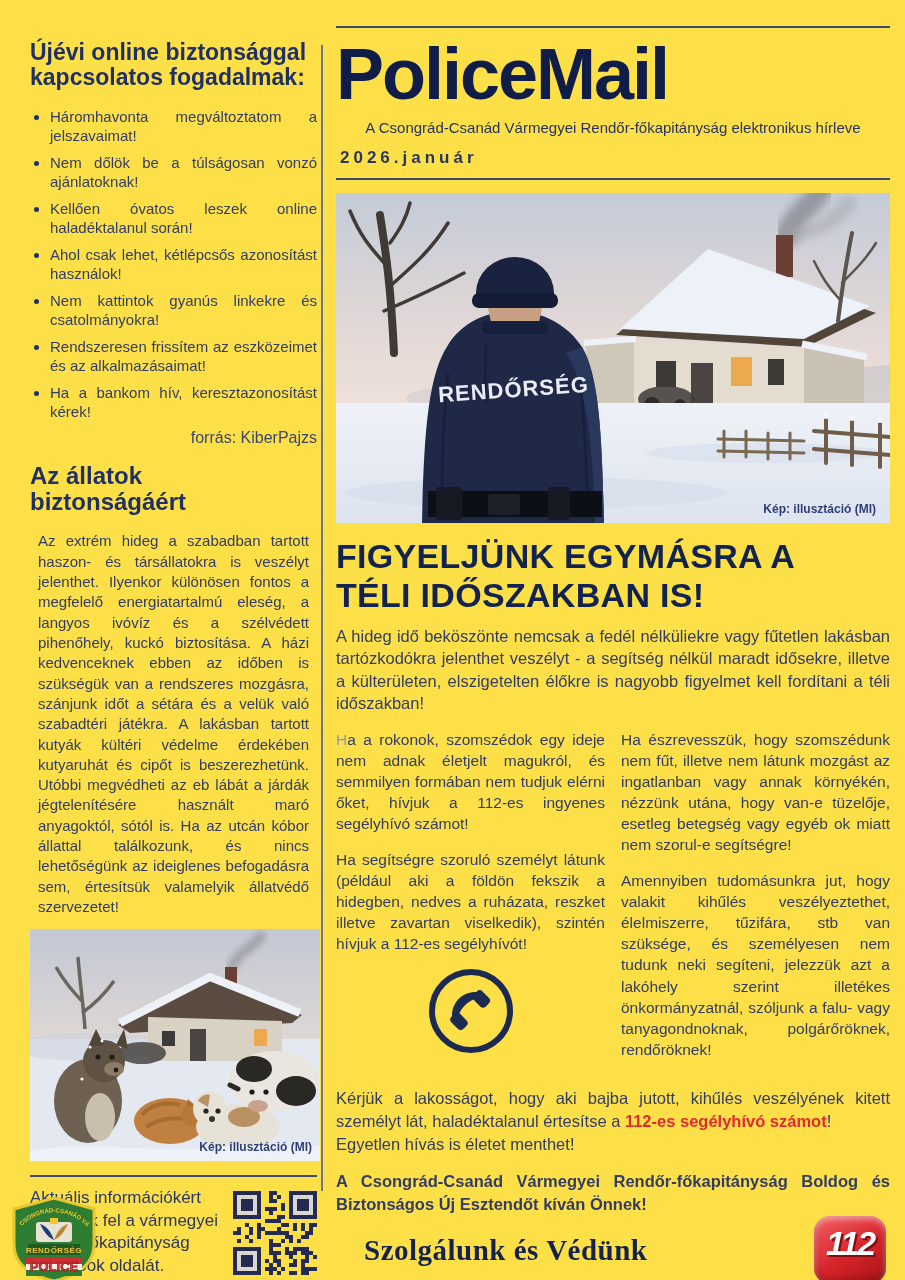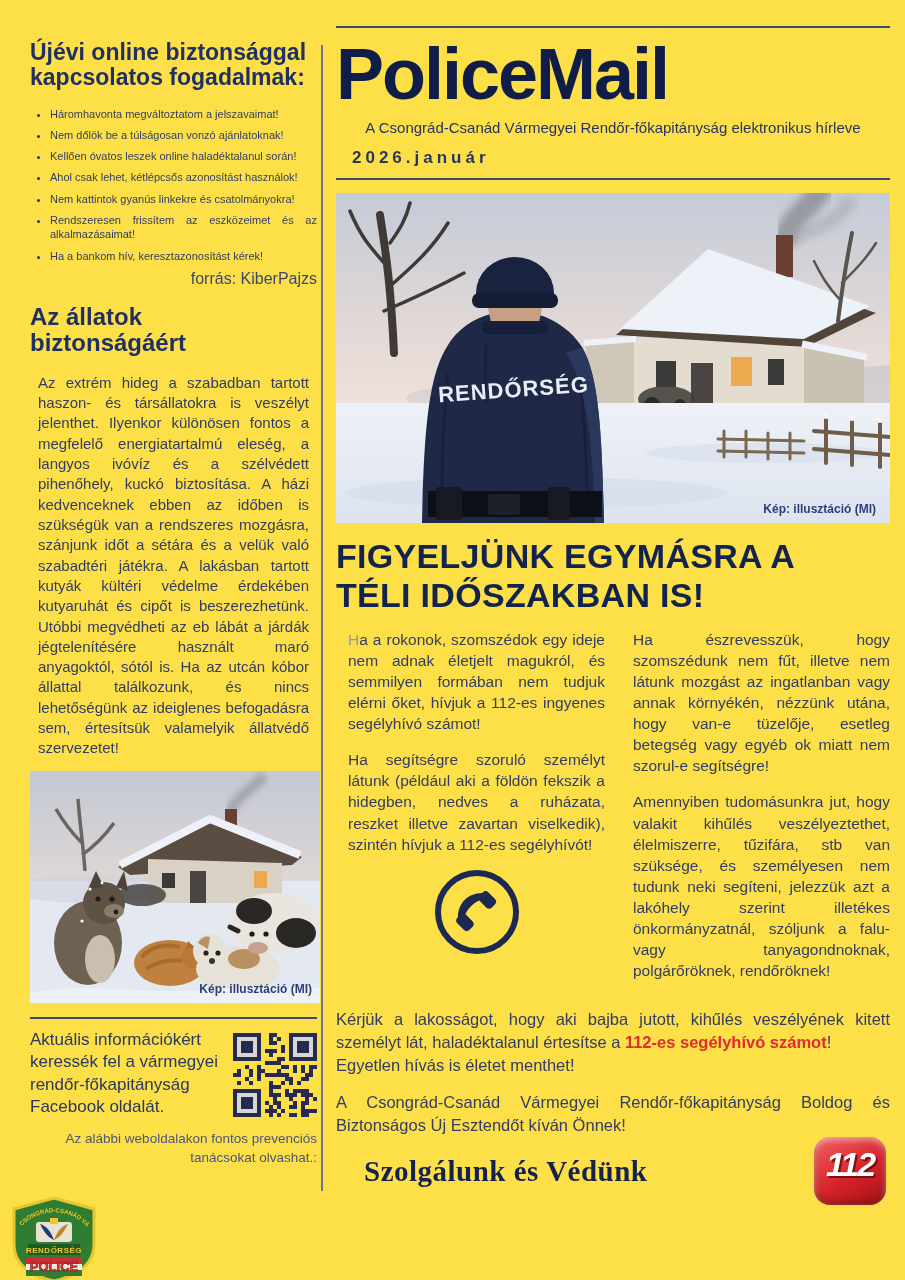--- a/index.html
+++ b/index.html
@@ -5,50 +5,50 @@
   html,body{margin:0;padding:0;}
   .page{position:relative;width:905px;height:1280px;background:#fde047;overflow:hidden;
         font-family:"Liberation Sans",sans-serif;color:#323c66;}
   .rule{border:none;border-top:2px solid #3d4970;margin:0;}
   .vdivider{position:absolute;left:321px;top:45px;width:1.5px;height:1146px;background:#70758e;}
 
   
   .leftcol{position:absolute;left:30px;top:40px;width:287px;}
   .h-res{font-size:23px;line-height:1.1;font-weight:bold;color:#203064;white-space:pre-line;margin:0;}
   .res-list{margin:16px 0 4px 0;padding-left:20px;}
-  .res-list li{font-size:11px;line-height:1.3;text-align:justify;margin-bottom:7px;}
+  .res-list li{font-size:15px;line-height:1.3;text-align:justify;margin-bottom:7px;}
   .res-list li::marker{color:#203064;}
   .source{text-align:right;font-size:16px;color:#3c466f;margin:4px 0 16px;}
   .h-animals{font-size:24px;line-height:1.1;font-weight:bold;color:#203064;white-space:pre-line;margin:0 0 16px;}
   .animals-body{font-size:15px;line-height:1.355;text-align:justify;margin:8px;}
   .photo-s{position:relative;width:290px;height:232px;margin-top:12px;}
   .leftrule{margin:14px 0 10px;}
   .fb-row{display:flex;gap:10px;align-items:flex-start;}
   .fb-text{font-size:17px;line-height:1.32;color:#2b3765;flex:1;}
   .qr{width:84px;height:84px;flex:none;margin-top:4px;}
   .prev-note{font-size:13.5px;color:#4b547c;text-align:right;line-height:1.35;margin:12px 0 0;}
 
   
   .main{position:absolute;left:336px;top:26px;width:554px;}
   .title{font-size:72px;font-weight:bold;color:#101d49;letter-spacing:-2px;line-height:1.02;margin:10px 0 8px;}
   .subtitle{text-align:center;font-size:15px;color:#273263;margin:0 0 12px;}
-  .date{font-size:17px;letter-spacing:4px;color:#2a3560;margin:0 16px 10px;font-weight:bold;}
+  .date{font-size:17px;letter-spacing:4px;color:#2a3560;margin:0 4px 10px;font-weight:bold;}
   .photo-m{position:relative;width:554px;height:330px;margin-top:13px;}
   .headline{font-size:34px;font-weight:bold;color:#13234f;line-height:1.14;white-space:pre-line;letter-spacing:.3px;margin:14px 0 10px;}
   .lead{font-size:16.5px;line-height:1.36;text-align:justify;margin:0;}
   .cols{display:flex;gap:16px;margin-top:14px;}
-  .col{width:269px;margin-left:12px;}
+  .col{width:269px;}
   .col p{font-size:15.5px;line-height:1.36;text-align:justify;margin:0 0 15px;}
   .drop-light::first-letter{color:#8e97b4;}
   .phone-wrap{display:flex;justify-content:center;margin-top:4px;}
   .phone-circle{width:72px;height:72px;border:6px solid #1c2950;border-radius:50%;
                 display:flex;align-items:center;justify-content:center;}
   .appeal{font-size:16.5px;line-height:1.4;text-align:justify;margin:12px 0 0;}
   .appeal .hl{color:#df2b31;font-weight:bold;}
-  .wish{font-size:16.5px;line-height:1.38;text-align:justify;margin:14px 0 0;}
+  .wish{font-size:16.5px;line-height:1.38;text-align:justify;margin:14px 0 0;font-weight:bold;}
   .calendar{font-size:16.5px;text-align:right;margin:8px 0 0;}
   .footer-row{position:relative;height:74px;margin-top:2px;}
   .motto{position:absolute;left:28px;top:16px;font-family:"Liberation Serif",serif;font-weight:bold;
          font-size:29px;color:#15224e;letter-spacing:.5px;z-index:1;}
   .logo112{position:absolute;right:4px;top:-2px;width:72px;height:68px;border-radius:16px;
            background:linear-gradient(150deg,#f05a5e 5%,#d6242a 55%,#a31014);
            box-shadow:inset 0 3px 6px rgba(255,255,255,.5), inset 0 -3px 6px rgba(0,0,0,.3);}
   .l112-num{font-size:34px;font-weight:bold;font-style:italic;color:#fff;text-align:center;
             line-height:40px;margin-top:7px;letter-spacing:-2px;text-shadow:2px 2px 0 #7d0e12;}
 
@@ -367,20 +367,21 @@
         <rect x="92" y="298" width="174" height="26" fill="#0d0f16"></rect>
         <rect x="100" y="294" width="26" height="33" rx="3" fill="#171a22"></rect>
         <rect x="152" y="301" width="32" height="21" rx="3" fill="#1c2029"></rect>
         <rect x="212" y="294" width="22" height="33" rx="3" fill="#171a22"></rect>
         <text x="540" y="320" text-anchor="end" class="caption-txt">Kép: illusztáció (MI)</text>
       </svg>
     </div>
 
     <div class="headline">FIGYELJÜNK EGYMÁSRA A
 TÉLI IDŐSZAKBAN IS!</div>
+    <p class="lead">A hideg idő beköszönte nemcsak a fedél nélküliekre vagy fűtetlen lakásban tartózkodókra jelenthet veszélyt - a segítség nélkül maradt idősekre, illetve a külterületen, elszigetelten élőkre is nagyobb figyelmet kell fordítani a téli időszakban!</p>
 
     <div class="cols">
       <div class="col">
         <p class="drop-light">Ha a rokonok, szomszédok egy ideje nem adnak életjelt magukról, és semmilyen formában nem tudjuk elérni őket, hívjuk a 112-es ingyenes segélyhívó számot!</p>
         <p>Ha segítségre szoruló személyt látunk (például aki a földön fekszik a hidegben, nedves a ruházata, reszket illetve zavartan viselkedik), szintén hívjuk a 112-es segélyhívót!</p>
         <div class="phone-wrap">
           <div class="phone-circle">
             <svg width="52" height="52" viewBox="0 0 64 64">
               <g fill="#1c2950" transform="rotate(45 32 32)">
                 <rect x="20" y="5" width="21" height="15" rx="5"></rect>

